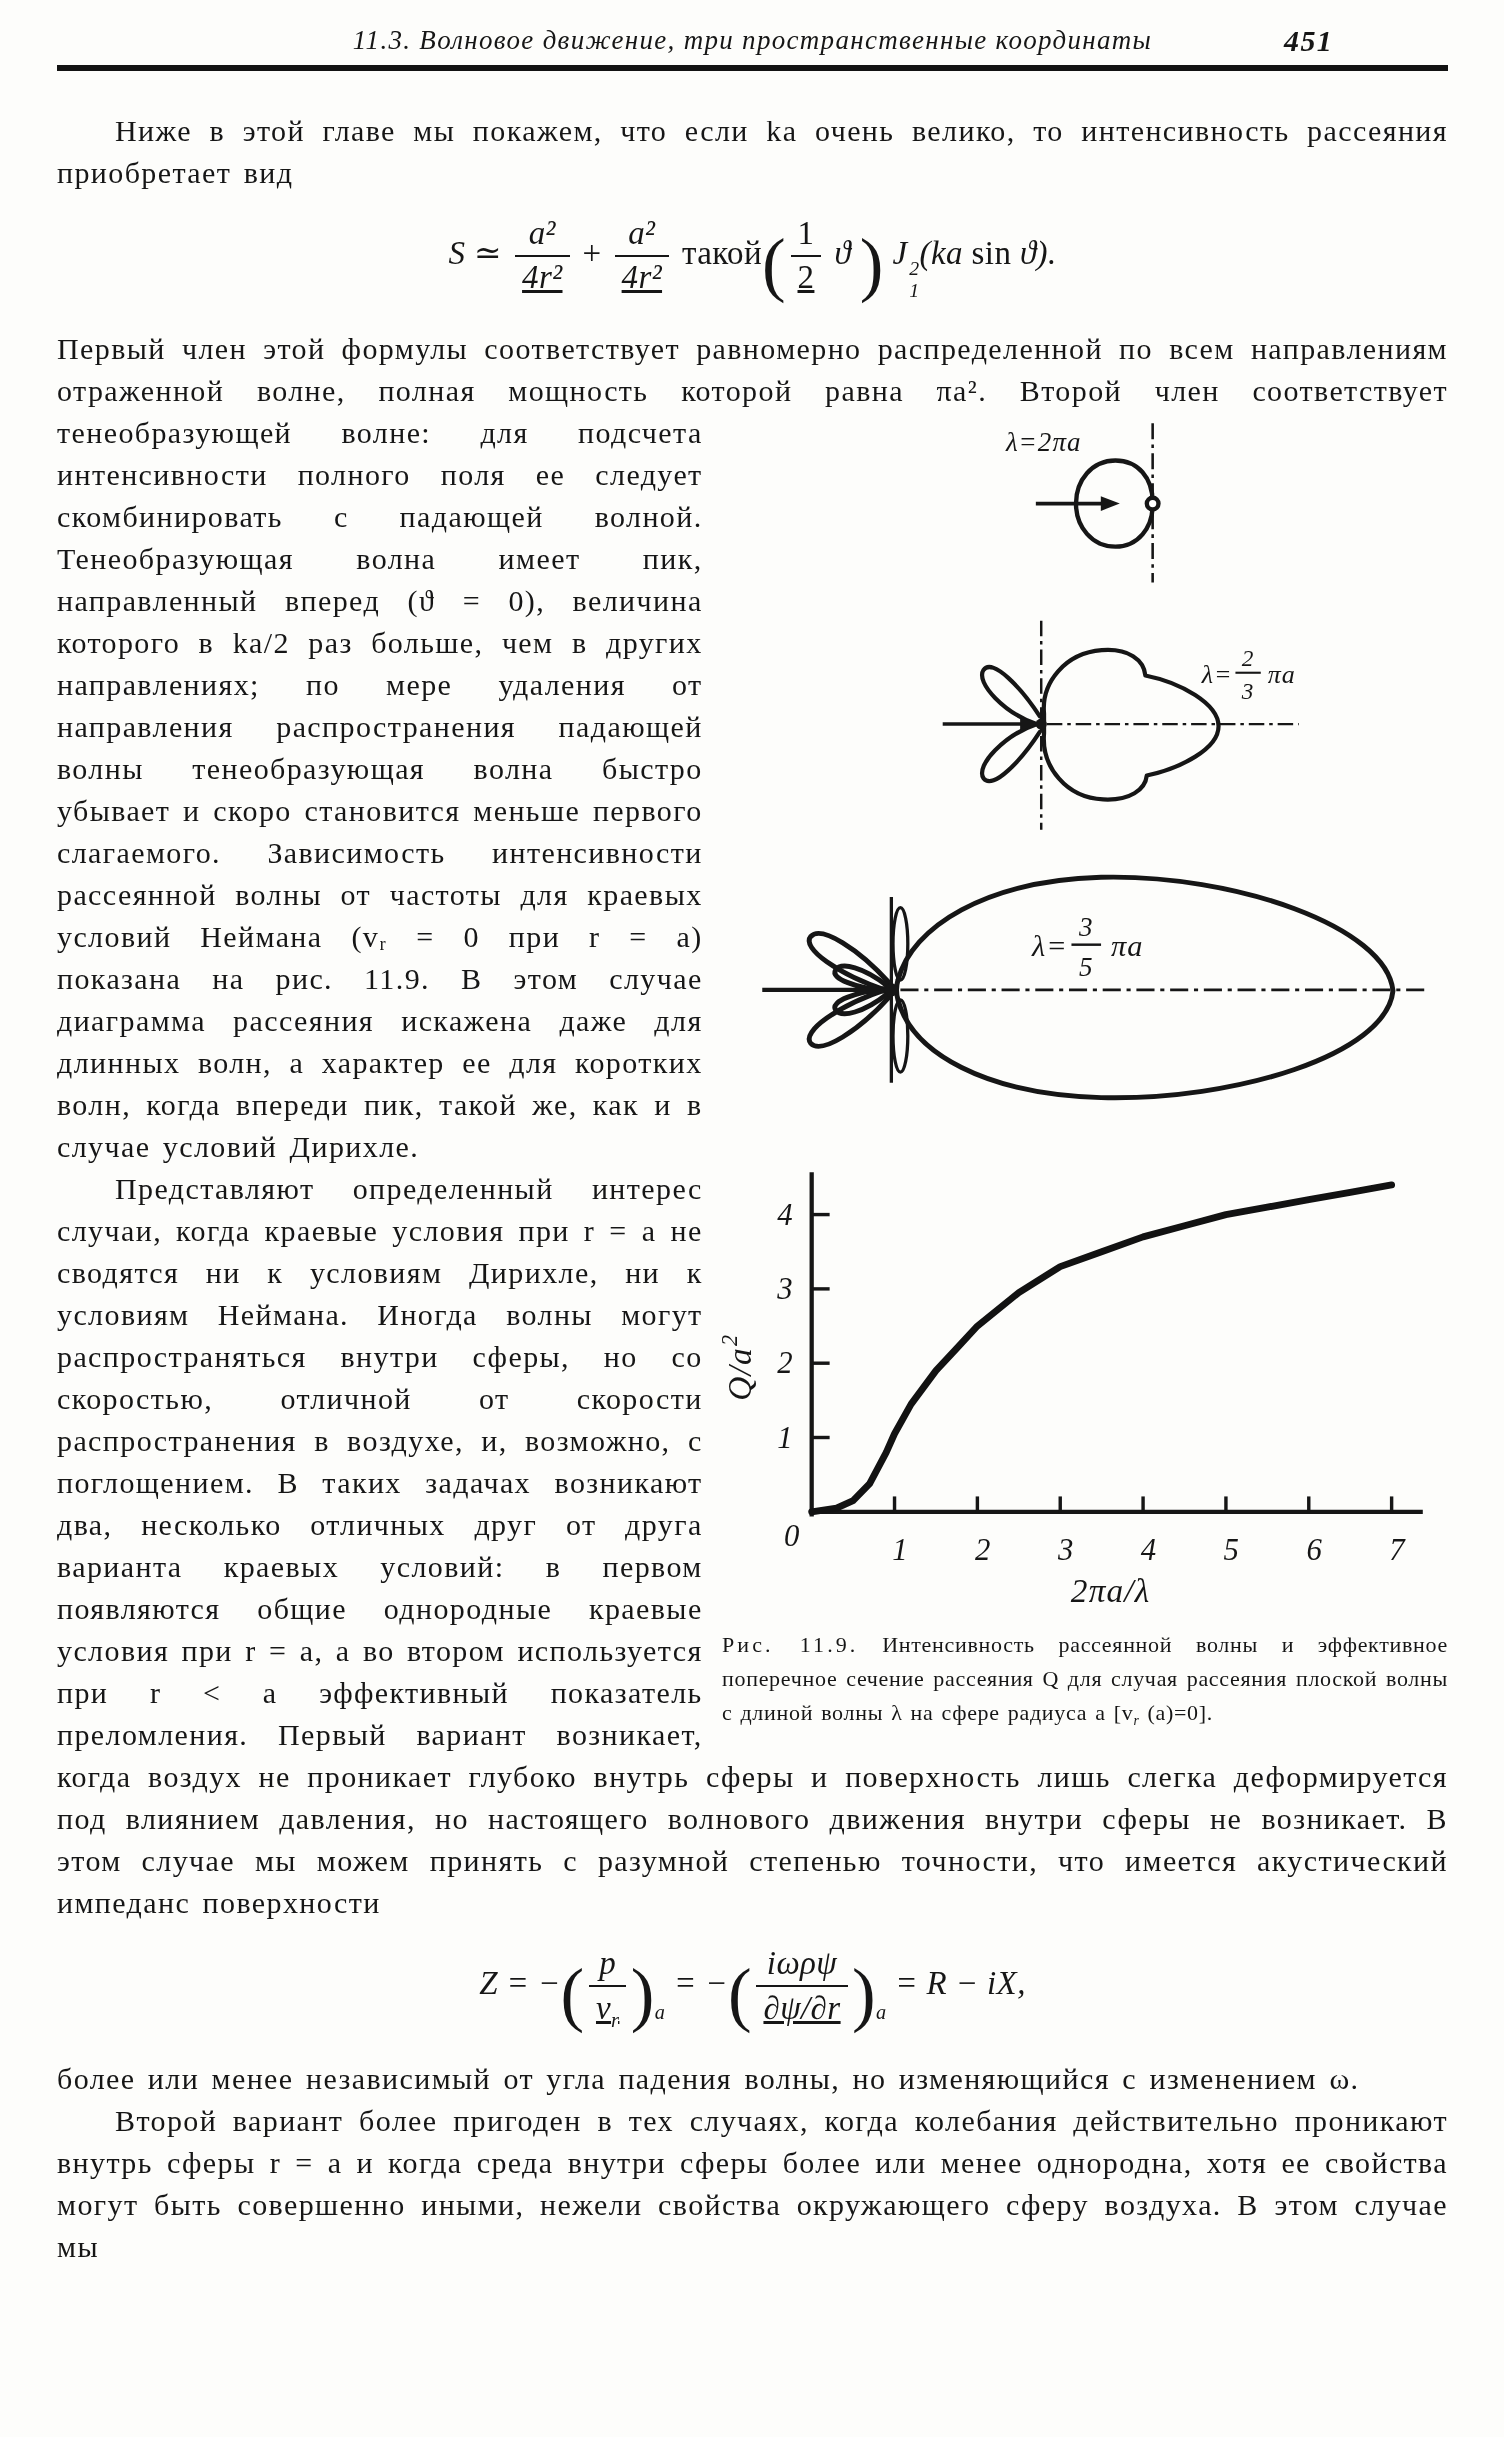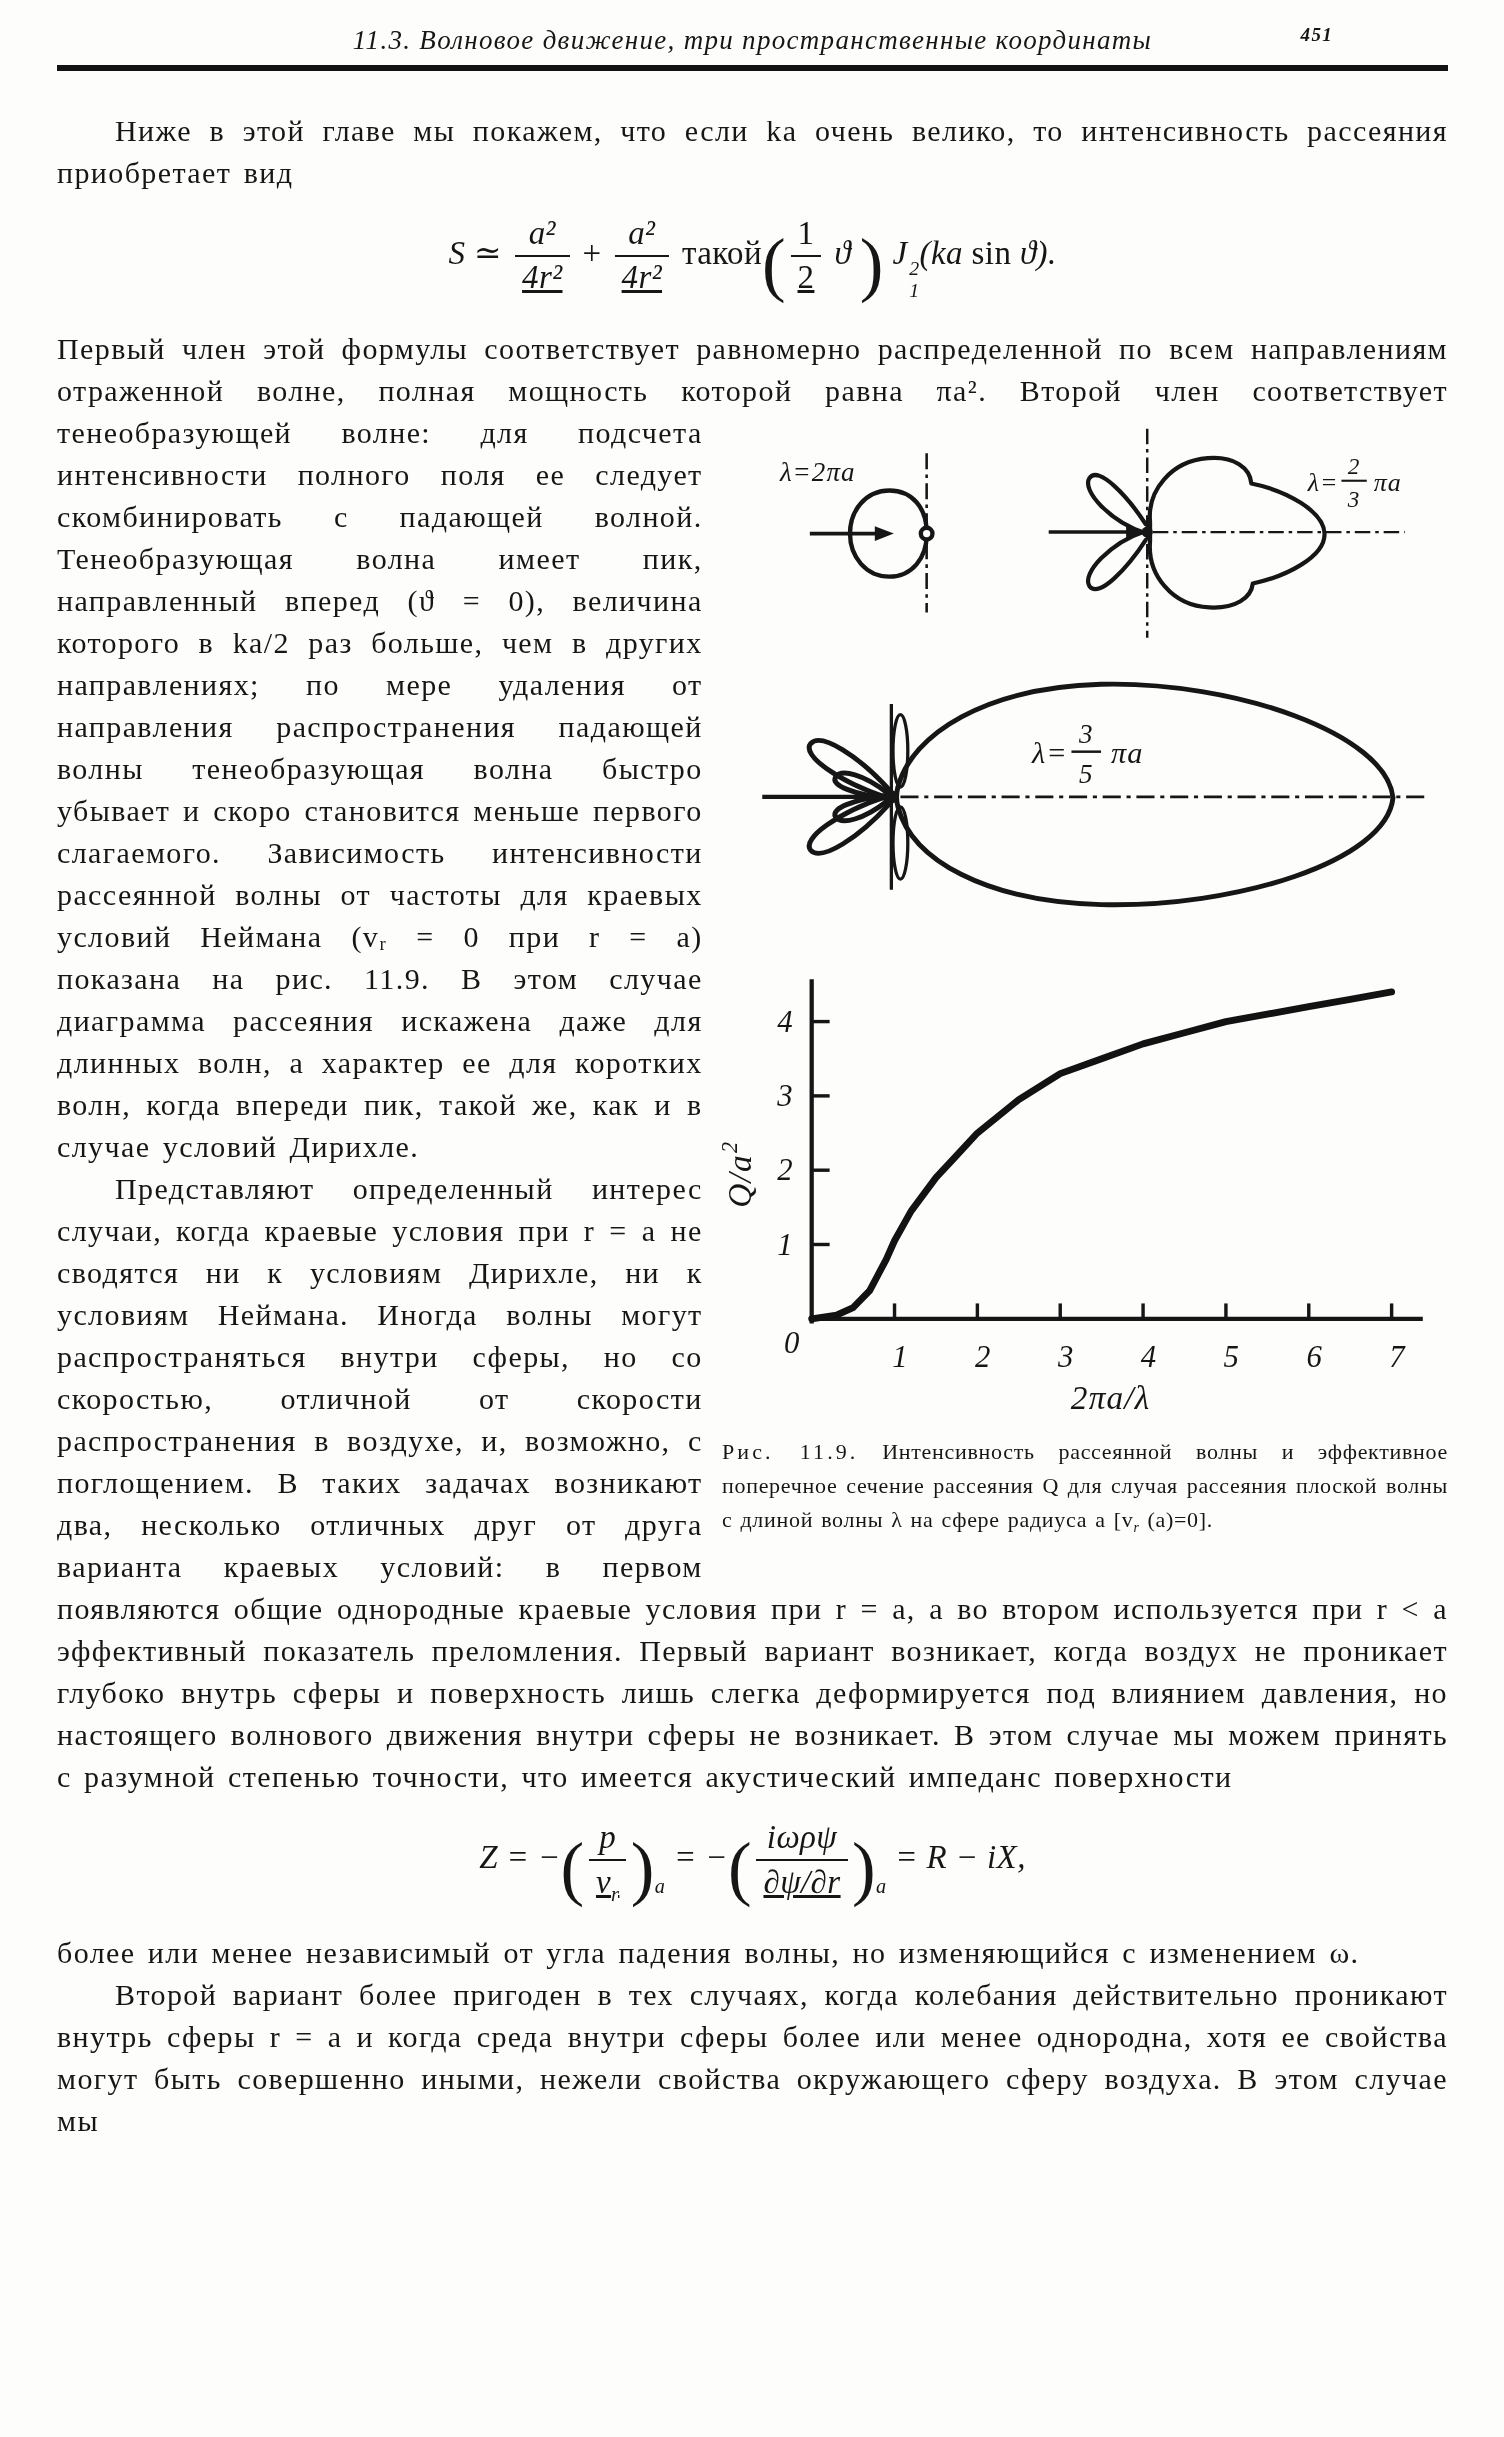--- a/index.html
+++ b/index.html
@@ -12,21 +12,21 @@
     font-family:"Liberation Serif","DejaVu Serif","DejaVu Sans",serif;
     padding:20px 57px 0 57px;
     overflow:hidden;
   }
   
   .running-head{
     display:flex;align-items:baseline;justify-content:center;position:relative;
     font-style:italic;font-size:27px;letter-spacing:1.3px;
     padding:5.3px 79px 0 79px;
   }
-  .head-page{position:absolute;right:115px;top:3.5px;font-weight:600;font-size:19px;}
+  .head-page{position:absolute;right:115px;top:3.5px;font-weight:600;font-size:30px;}
   .head-rule{border-bottom:6.2px solid #131313;margin-top:8.8px;}
   
   .bodytext{margin-top:39px;}
   .para{
     font-size:30px;line-height:42px;margin:0;
     text-align:justify;letter-spacing:1.4px;word-spacing:3.5px;
   }
   .indent{text-indent:58px;}
   
   .equation{
@@ -42,21 +42,21 @@
   .bigp{font-size:2.15em;font-weight:400;vertical-align:-0.33em;font-style:normal;line-height:0;}
   .supsub{display:inline-flex;flex-direction:column;font-size:0.60em;line-height:1.1;vertical-align:-0.55em;font-style:italic;margin-left:1.8px;text-align:left;}
   .paren-sub{font-size:20.3px;font-style:italic;vertical-align:-25px;line-height:0;}
   .den-sub{font-size:0.62em;}
   
   .fig-float{
     float:right;display:block;width:726px;
     margin:3.5px 0 5.3px 19.4px;
     text-indent:0;
   }
-  .polar-row{display:flex;align-items:center;gap:33px;padding-left:55px;margin:0 0 5.3px 0;}
+  .polar-row{display:flex;align-items:center;gap:21px;padding-left:55px;margin:0 0 5.3px 0;flex-direction:column;}
   .svg-d1{width:219px;height:auto;display:block;}
   .svg-d2{width:380px;height:auto;display:block;}
   .svg-d3{width:699px;height:auto;display:block;margin:1.8px 0 0 8.8px;}
   .svg-graph{width:726px;height:auto;display:block;margin-top:1.8px;}
   
   .axis{stroke:#161616;stroke-width:5;stroke-linecap:square;fill:none;}
   .tickline{stroke:#161616;stroke-width:4;}
   .curve{fill:none;stroke:#121212;stroke-width:8;stroke-linecap:round;stroke-linejoin:round;}
   .outline{fill:none;stroke:#161616;stroke-width:6;stroke-linejoin:round;stroke-linecap:round;}
   .thinline{fill:none;stroke:#161616;stroke-width:4;}

